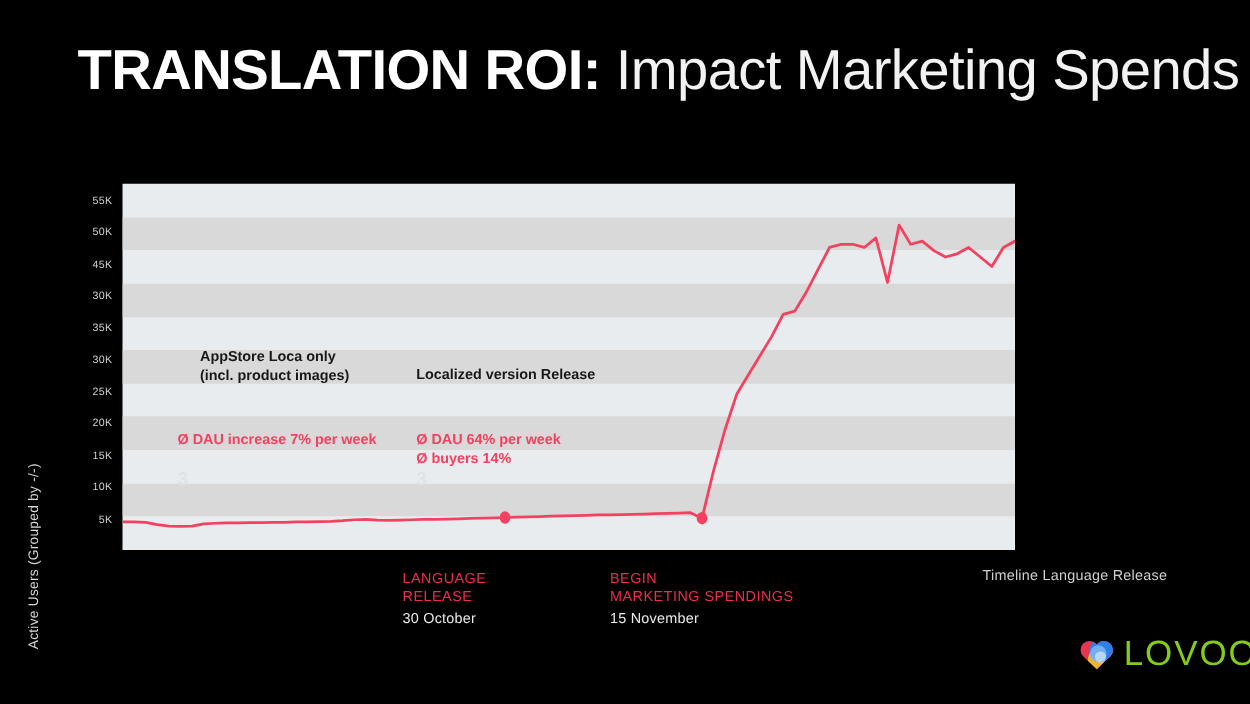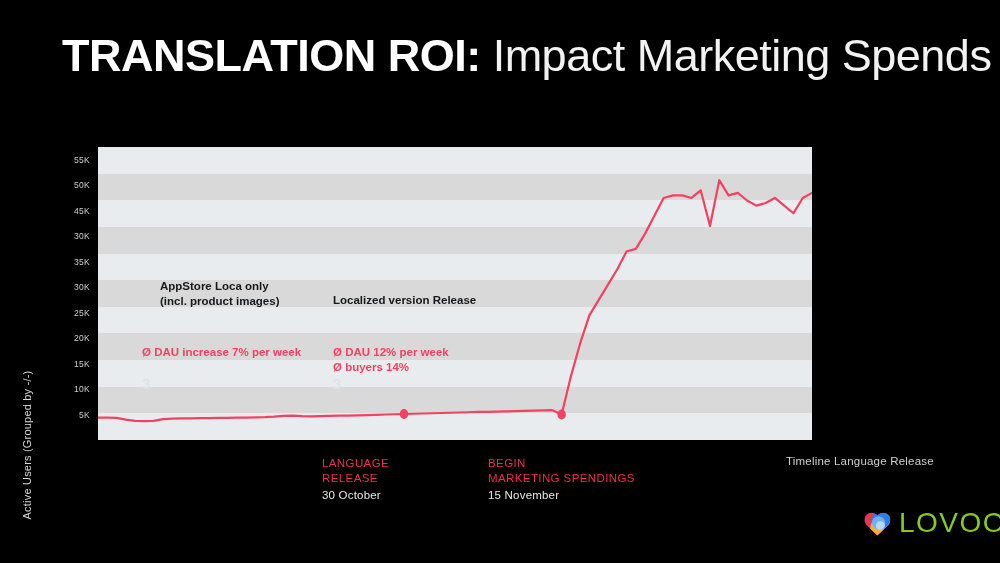--- a/index.html
+++ b/index.html
@@ -136,21 +136,21 @@
     <div class="ann" style="left:235px;top:146px;">
       <div>Localized version Release</div>
     </div>
 
     <div class="ann-red" style="left:44px;top:198px;">
       <div>Ø DAU increase 7% per week</div>
     </div>
     <div class="watermark" style="left:44px;top:229px;">3</div>
 
     <div class="ann-red" style="left:235px;top:198px;">
-      <div>Ø DAU 12% per week</div>
+      <div>Ø DAU 64% per week</div>
       <div>Ø buyers 14%</div>
     </div>
     <div class="watermark" style="left:235px;top:229px;">3</div>
   </div>
 
   <div class="event" style="left:322px;top:456px;">
     <div class="etitle">LANGUAGE</div>
     <div class="etitle">RELEASE</div>
     <div class="edate">30 October</div>
   </div>

